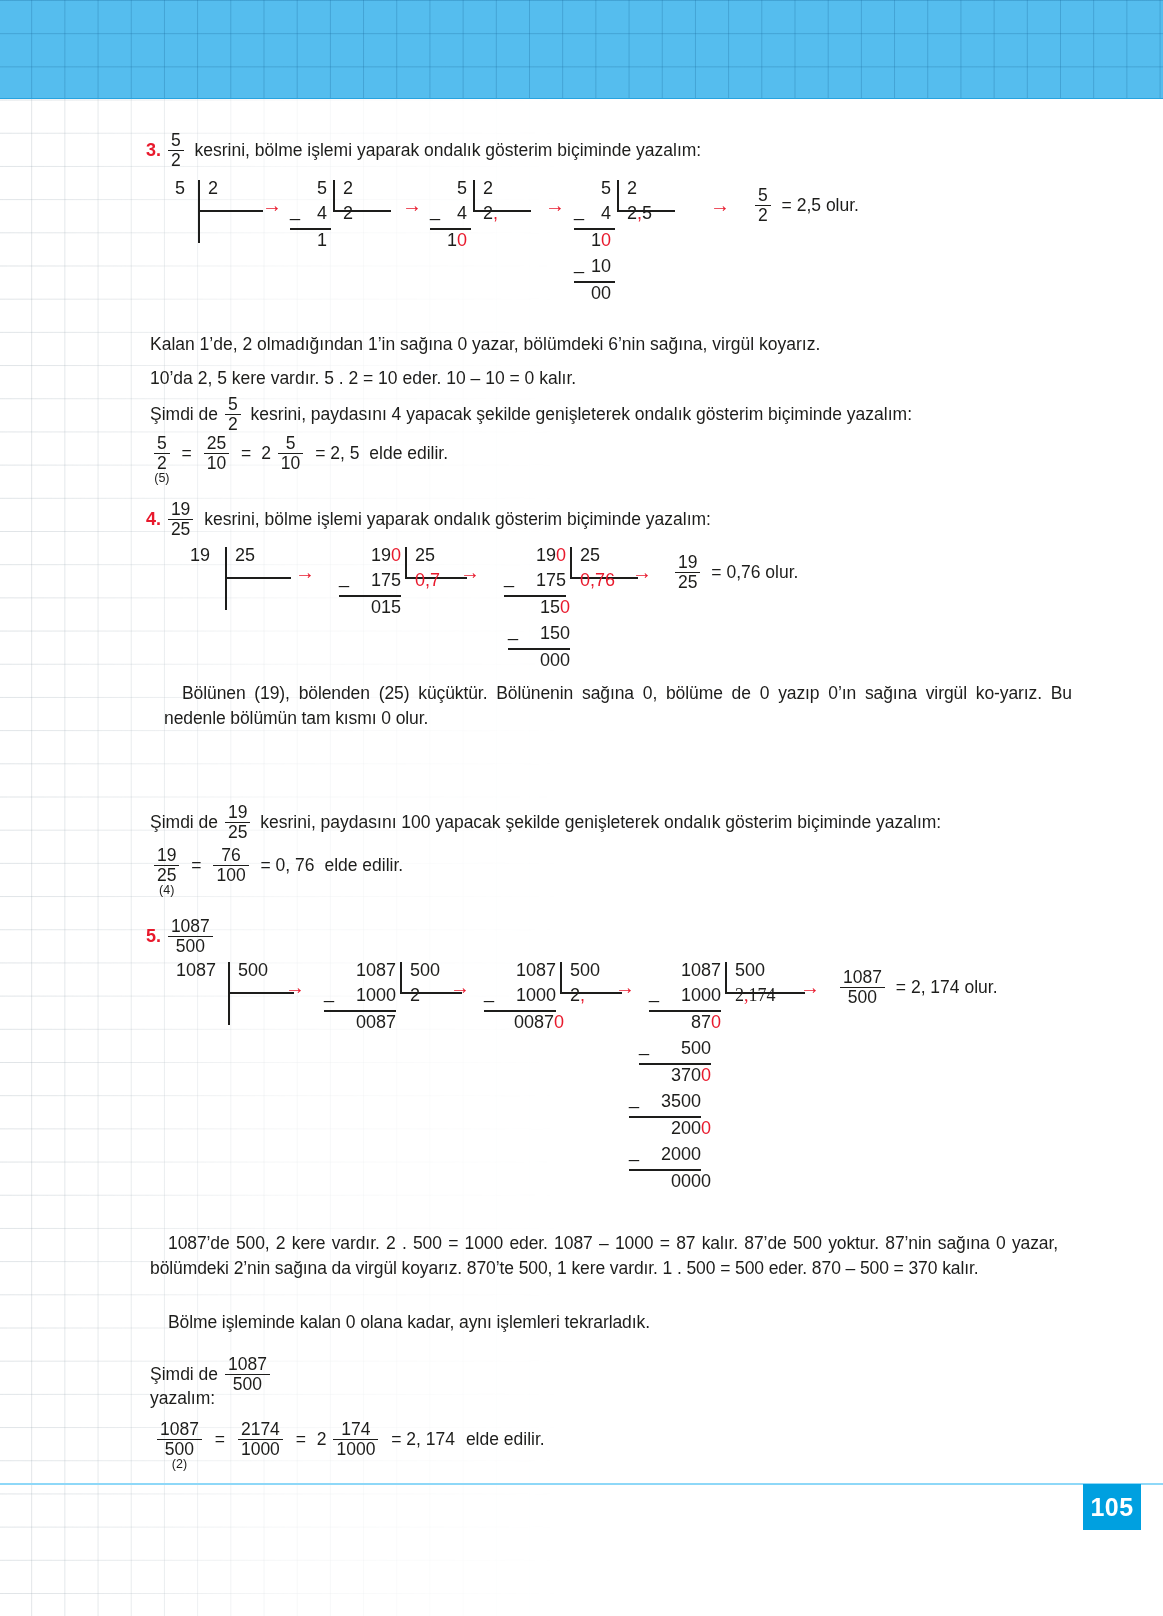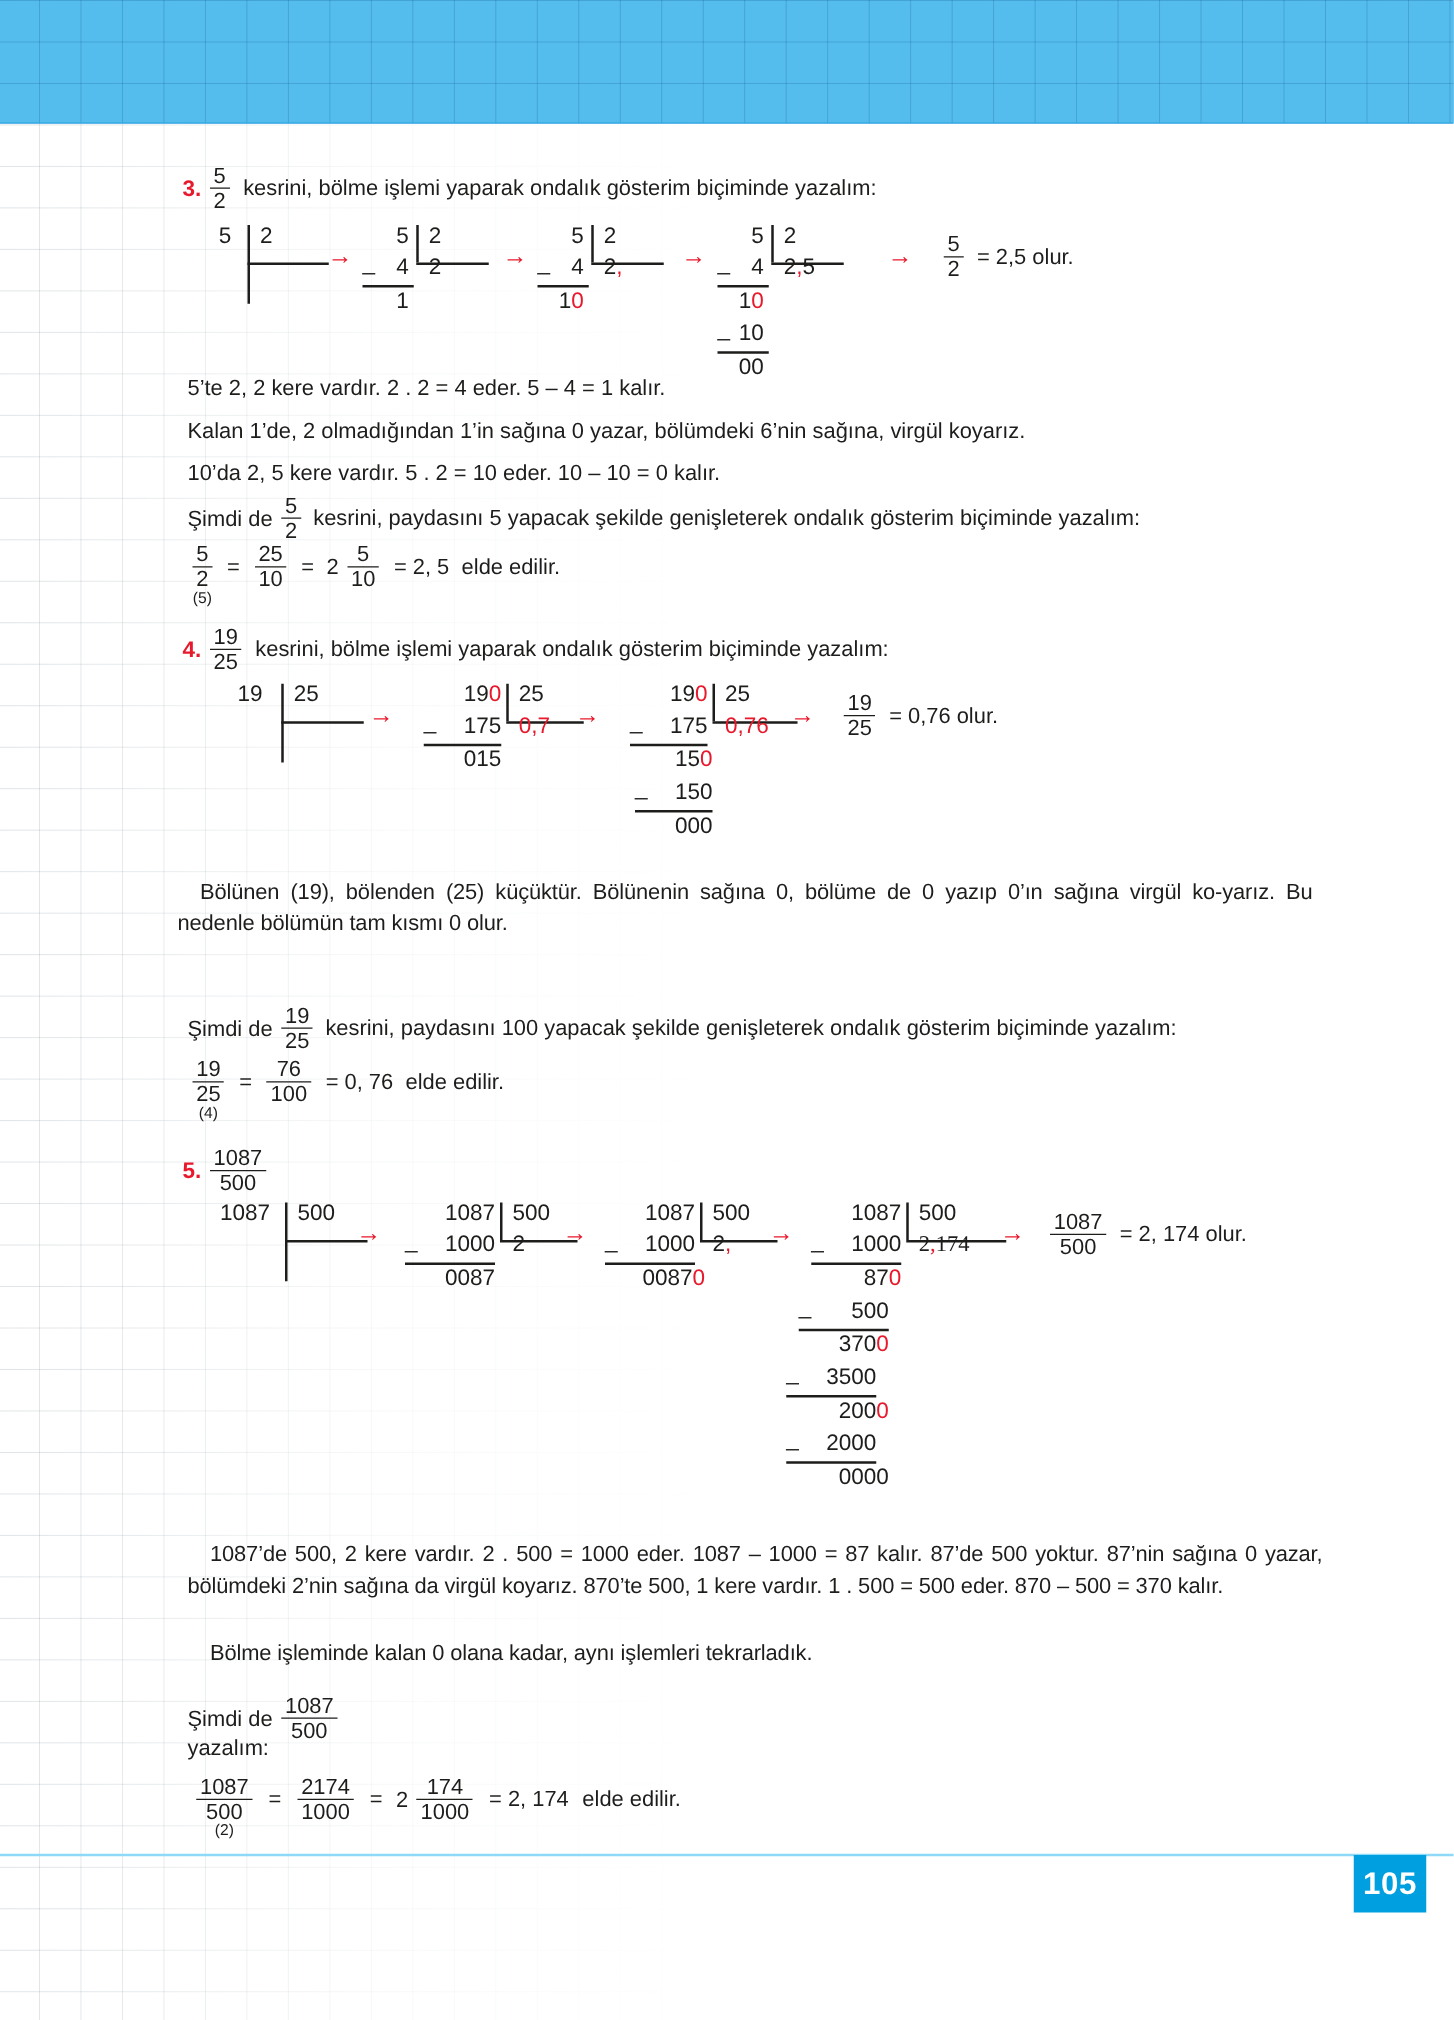--- a/index.html
+++ b/index.html
@@ -154,31 +154,30 @@
   <div class="arrow" style="left:710px;top:195px;">→</div>
 
   <div class="line" style="left:753px;top:186px;">
     <span class="frac">
       <span class="num">5</span>
       <span class="den">2</span>
     </span>
     <span style="margin-left:4px;">= 2,5 olur.</span>
   </div>
 
-  <div class="line" style="left:150px;top:300px;">5’te 2, 2 kere vardır. 2 . 2 = 4 eder. 5 – 4 = 1 kalır.</div>
   <div class="line" style="left:150px;top:334px;">Kalan 1’de, 2 olmadığından 1’in sağına 0 yazar, bölümdeki 6’nin sağına, virgül koyarız.</div>
   <div class="line" style="left:150px;top:368px;">10’da 2, 5 kere vardır. 5 . 2 = 10 eder. 10 – 10 = 0 kalır.</div>
 
   <div class="line" style="left:150px;top:395px;">
     <span>Şimdi de</span>
     <span class="frac">
       <span class="num">5</span>
       <span class="den">2</span>
     </span>
-    <span style="margin-left:3px;">kesrini, paydasını 5 yapacak şekilde genişleterek ondalık gösterim biçiminde yazalım:</span>
+    <span style="margin-left:3px;">kesrini, paydasını 4 yapacak şekilde genişleterek ondalık gösterim biçiminde yazalım:</span>
   </div>
 
   <div class="line" style="left:152px;top:434px;">
     <span class="frac">
       <span class="num">5</span>
       <span class="den">2</span>
       <span class="sub">(5)</span>
     </span>
     <span style="margin:0 5px;">=</span>
     <span class="frac">
@@ -243,21 +242,21 @@
   <div class="arrow" style="left:632px;top:562px;">→</div>
 
   <div class="line" style="left:673px;top:553px;">
     <span class="frac">
       <span class="num">19</span>
       <span class="den">25</span>
     </span>
     <span style="margin-left:4px;">= 0,76 olur.</span>
   </div>
 
-  <div class="para" style="left:142px;top:681px;width:908px;text-indent:18px;margin-top:20px;">Bölünen (19), bölenden (25) küçüktür. Bölünenin sağına 0, bölüme de 0 yazıp 0’ın sağına virgül ko-yarız. Bu nedenle bölümün tam kısmı 0 olur.</div>
+  <div class="para" style="left:164px;top:681px;width:908px;text-indent:18px;">Bölünen (19), bölenden (25) küçüktür. Bölünenin sağına 0, bölüme de 0 yazıp 0’ın sağına virgül ko-yarız. Bu nedenle bölümün tam kısmı 0 olur.</div>
 
   <div class="line" style="left:150px;top:803px;">
     <span>Şimdi de</span>
     <span class="frac">
       <span class="num">19</span>
       <span class="den">25</span>
     </span>
     <span style="margin-left:3px;">kesrini, paydasını 100 yapacak şekilde genişleterek ondalık gösterim biçiminde yazalım:</span>
   </div>
 

